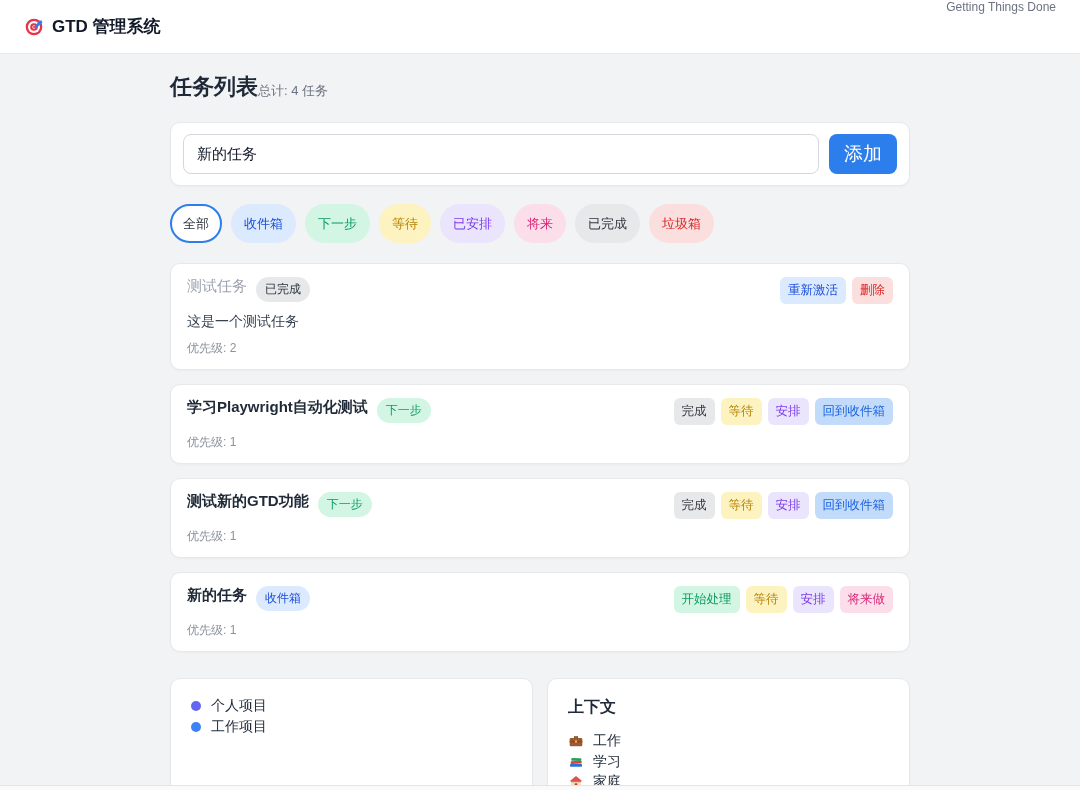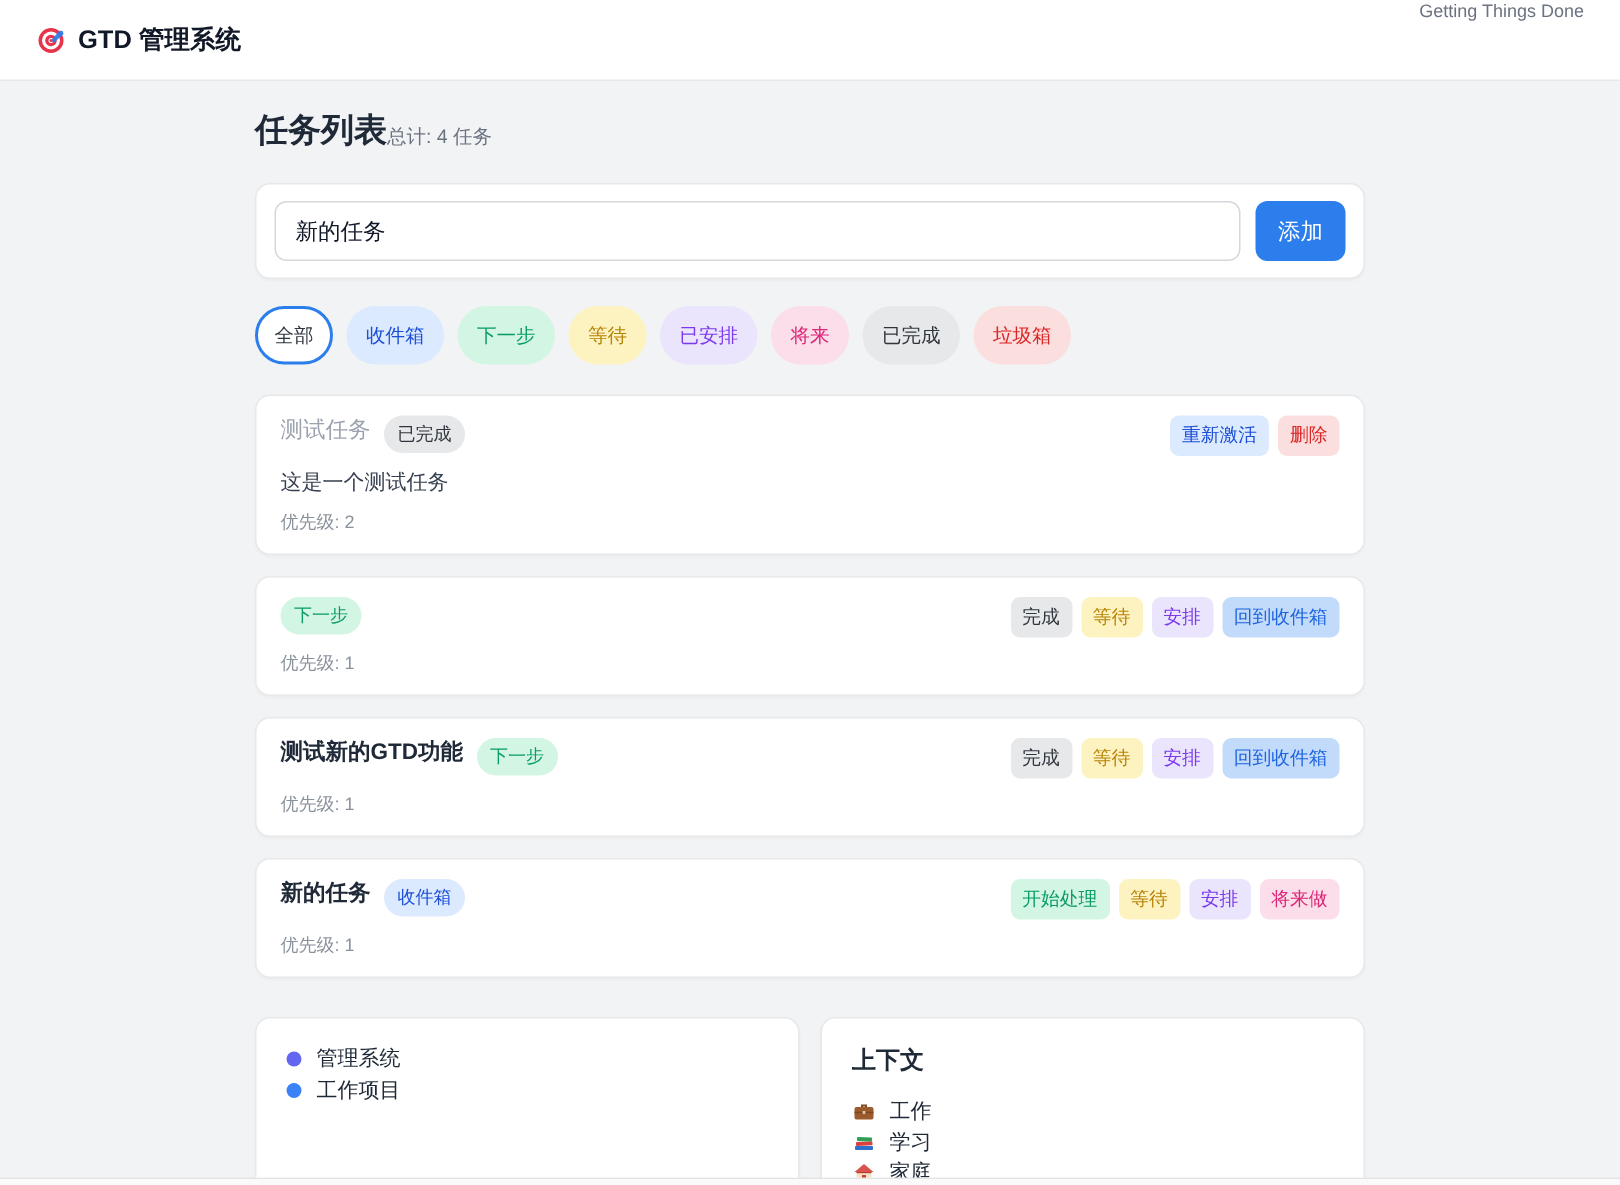--- a/index.html
+++ b/index.html
@@ -37,21 +37,21 @@
     padding: 11px 12px; display: flex; gap: 10px; align-items: center;
     box-shadow: 0 1px 2px rgba(0,0,0,.03);
   }
   .new-task-input {
     flex: 1; height: 40px; border: 1px solid #d4d7dc; border-radius: 8px;
     padding: 0 13px; font-size: 15px; color: #111827; outline: none;
     font-family: inherit; background: #fff;
   }
   .btn-add {
     height: 40px; padding: 0 15px; border: none; border-radius: 8px;
-    background: #2b7eeb; color: #fff; font-size: 15px; cursor: pointer;
+    background: #2b7eeb; color: #fff; font-size: 19px; cursor: pointer;
     font-family: inherit;
   }
 
   .filters { display: flex; gap: 9px; margin: 18px 0 20px; }
   .pill {
     height: 39px; padding: 0 13px; border-radius: 999px; font-size: 13px;
     display: inline-flex; align-items: center; border: none; cursor: pointer;
     font-family: inherit; white-space: nowrap;
   }
   .pill-all { background: #fff; border: 2px solid #2b7eeb; color: #2f353d; padding: 0 11px; }
@@ -150,20 +150,21 @@
             <div class="actions">
               <button class="action-btn c-blue">重新激活</button>
               <button class="action-btn c-red">删除</button>
             </div>
           </div>
           <div class="task-desc">这是一个测试任务</div>
           <div class="task-priority">优先级: 2</div>
         </div>
         <div class="task-card">
           <div class="task-head">
+            <span class="task-title">学习Playwright自动化测试</span>
             <span class="badge c-green">下一步</span>
             <div class="actions">
               <button class="action-btn c-gray">完成</button>
               <button class="action-btn c-yellow">等待</button>
               <button class="action-btn c-purple">安排</button>
               <button class="action-btn c-blue-strong">回到收件箱</button>
             </div>
           </div>
           <div class="task-priority">优先级: 1</div>
         </div>
@@ -193,21 +194,21 @@
           </div>
           <div class="task-priority">优先级: 1</div>
         </div>
       </div>
 
     <div class="panels">
       <section class="panel">
         <ul id="projects-list">
             <li class="proj-item">
               <span class="dot" style="background: rgb(99, 102, 241);"></span>
-              <span>管理系统</span>
+              <span>个人项目</span>
             </li>
             <li class="proj-item">
               <span class="dot" style="background: rgb(59, 130, 246);"></span>
               <span>工作项目</span>
             </li>
           </ul>
       </section>
       <section class="panel">
         <h2>上下文</h2>
         <ul id="contexts-list">

